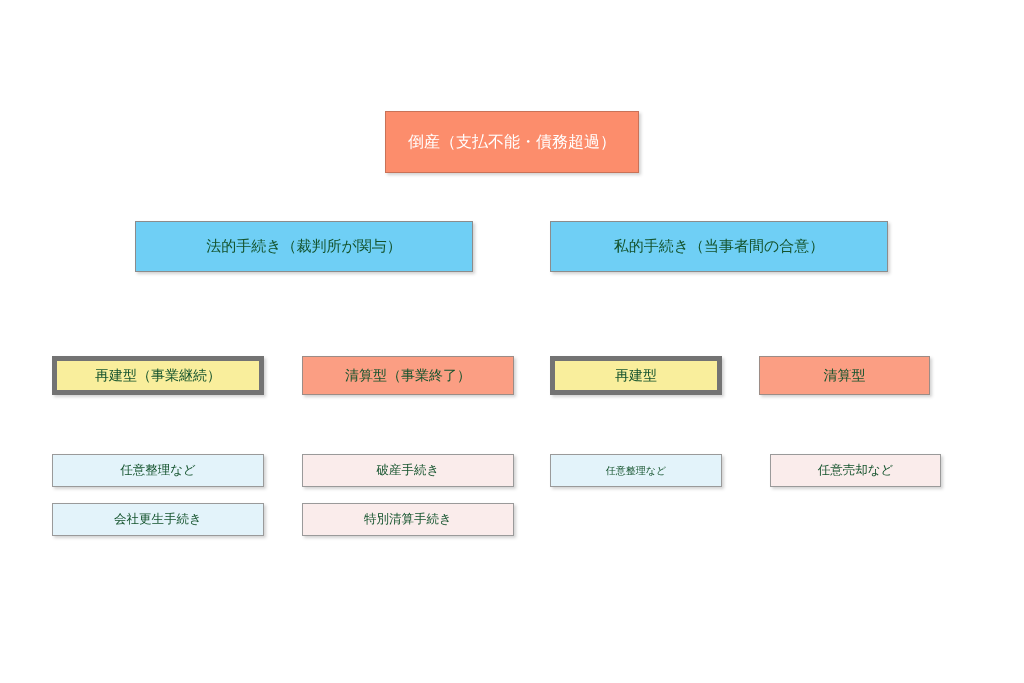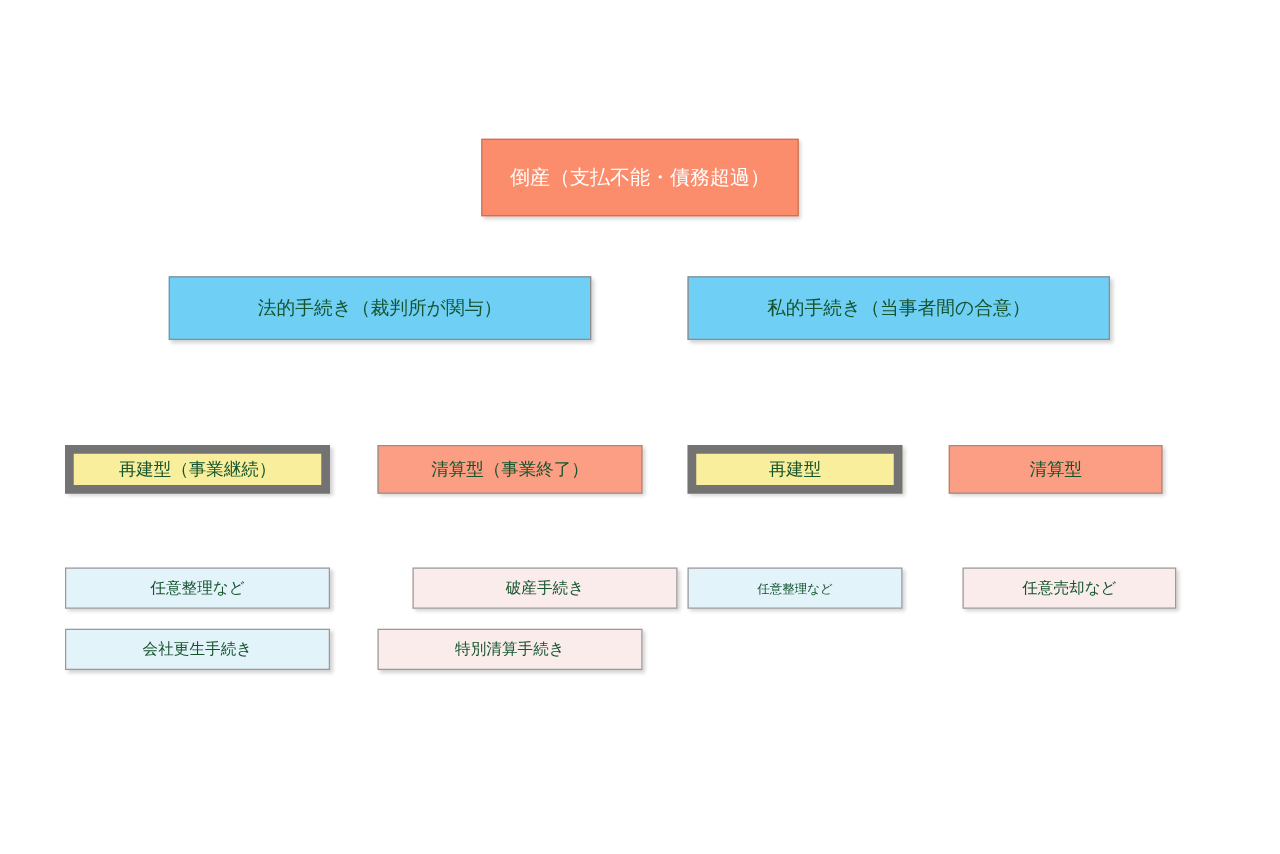--- a/index.html
+++ b/index.html
@@ -32,34 +32,34 @@
     justify-content: center;
     text-align: center;
     color: #14532d;
     box-sizing: border-box;
     box-shadow: 2px 2px 3px rgba(0,0,0,0.18);
   }
   
   .fill-salmon-strong { background: #fc8d6c; border: 1px solid #c9array; margin-top: 24px; }
   .fill-salmon-strong { background: #fc8d6c; border: 1px solid #c97257; color: #ffffff; }
   .fill-blue   { background: #6fcff5; border: 1px solid #8c8c8c; }
-  .fill-yellow { background: #f9ee9c; border: 7px solid #737373; }
+  .fill-yellow { background: #f9ee9c; border: 5px solid #737373; }
   .fill-salmon { background: #fb9e83; border: 1px solid #9c8c86; }
   .fill-paleblue { background: #e3f3fa; border: 1px solid #9a9a9a; }
   .fill-palepink { background: #faeceb; border: 1px solid #9a9a9a; }
   
   .n-insolvency { left: 385px; top: 87px;  width: 254px; height: 62px; font-size: 16px; }
   .n-legal      { left: 135px; top: 221px; width: 338px; height: 51px; font-size: 15px; }
   .n-private    { left: 550px; top: 221px; width: 338px; height: 51px; font-size: 15px; }
   .n-rebuild1   { left: 52px;  top: 356px; width: 212px; height: 39px; font-size: 14px; }
   .n-liquid1    { left: 302px; top: 356px; width: 212px; height: 39px; font-size: 14px; }
   .n-rebuild2   { left: 550px; top: 356px; width: 172px; height: 39px; font-size: 14px; }
   .n-liquid2    { left: 759px; top: 356px; width: 171px; height: 39px; font-size: 14px; }
   .n-civil      { left: 52px;  top: 454px; width: 212px; height: 33px; font-size: 12.5px; }
-  .n-bankr      { left: 302px; top: 454px; width: 212px; height: 33px; font-size: 12.5px; margin-left: 28px; }
+  .n-bankr      { left: 302px; top: 454px; width: 212px; height: 33px; font-size: 12.5px; }
   .n-arrange    { left: 550px; top: 454px; width: 172px; height: 33px; font-size: 10px; }
   .n-sale       { left: 770px; top: 454px; width: 171px; height: 33px; font-size: 12.5px; }
   .n-corp       { left: 52px;  top: 503px; width: 212px; height: 33px; font-size: 12.5px; }
   .n-special    { left: 302px; top: 503px; width: 212px; height: 33px; font-size: 12.5px; }
 </style>
 </head>
 <body>
 
 <div class="canvas">
 

